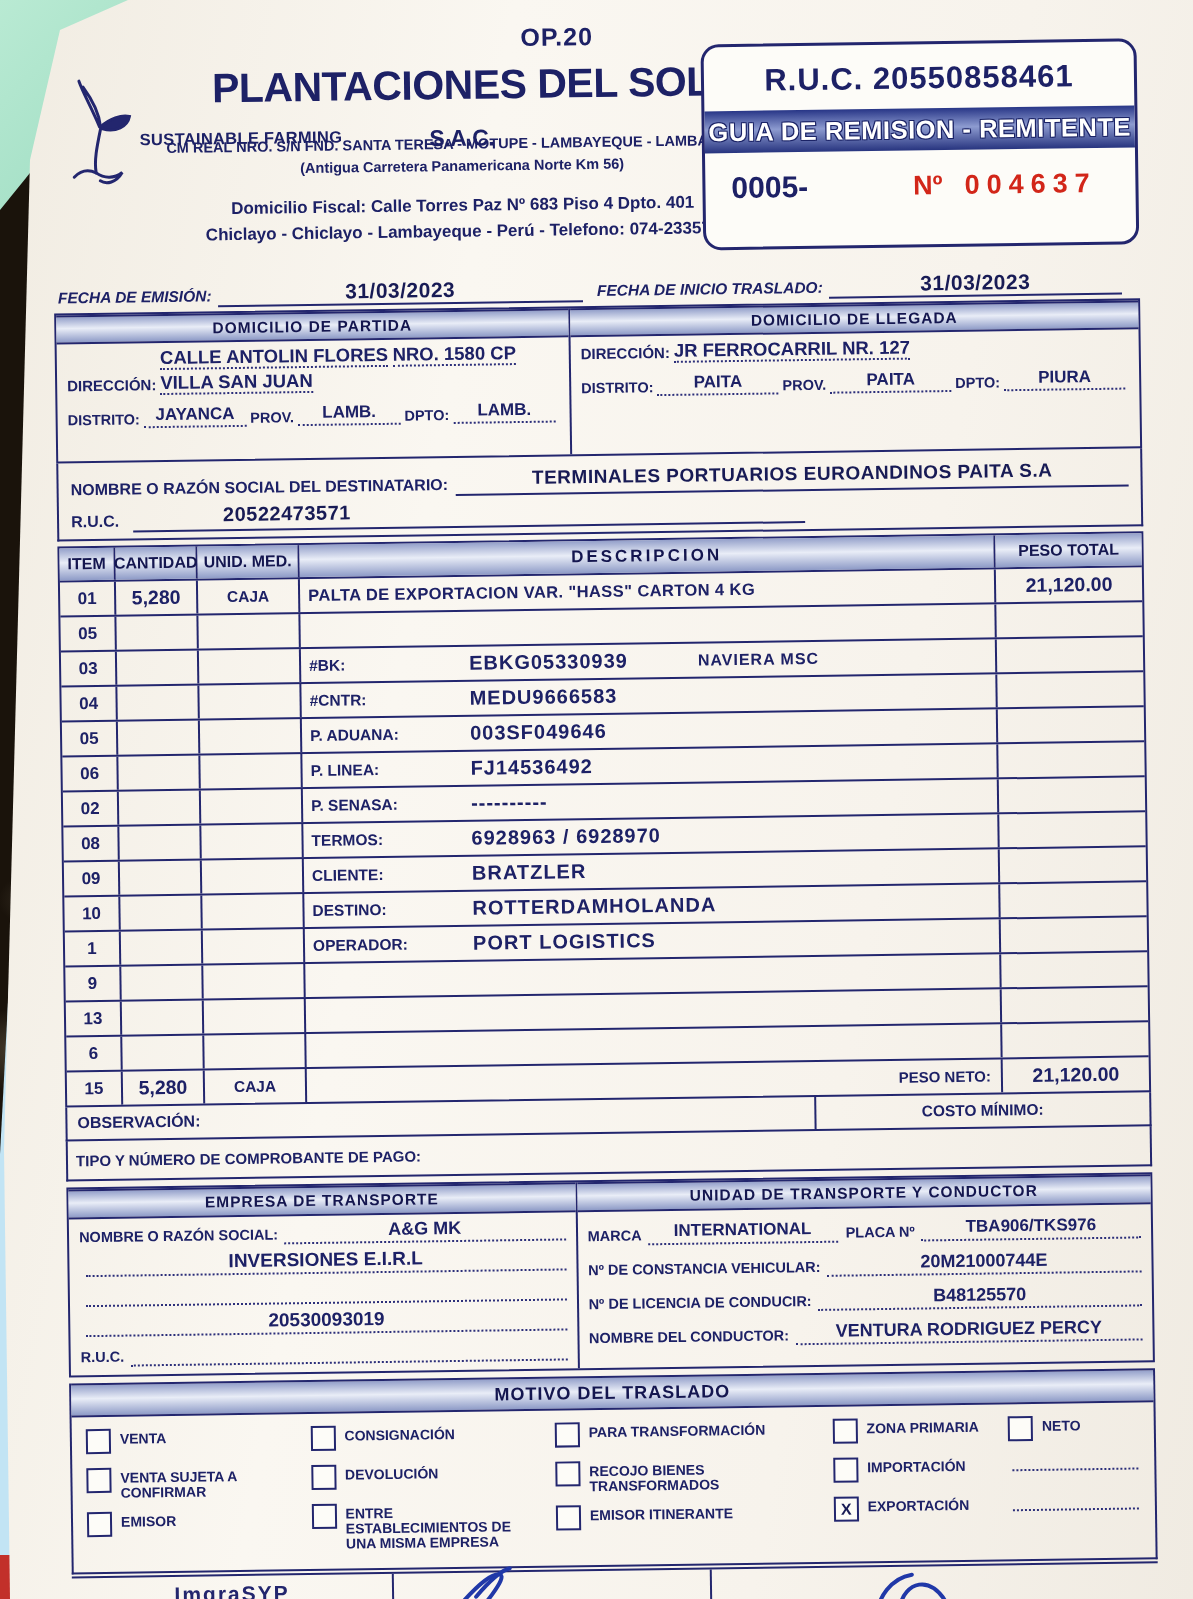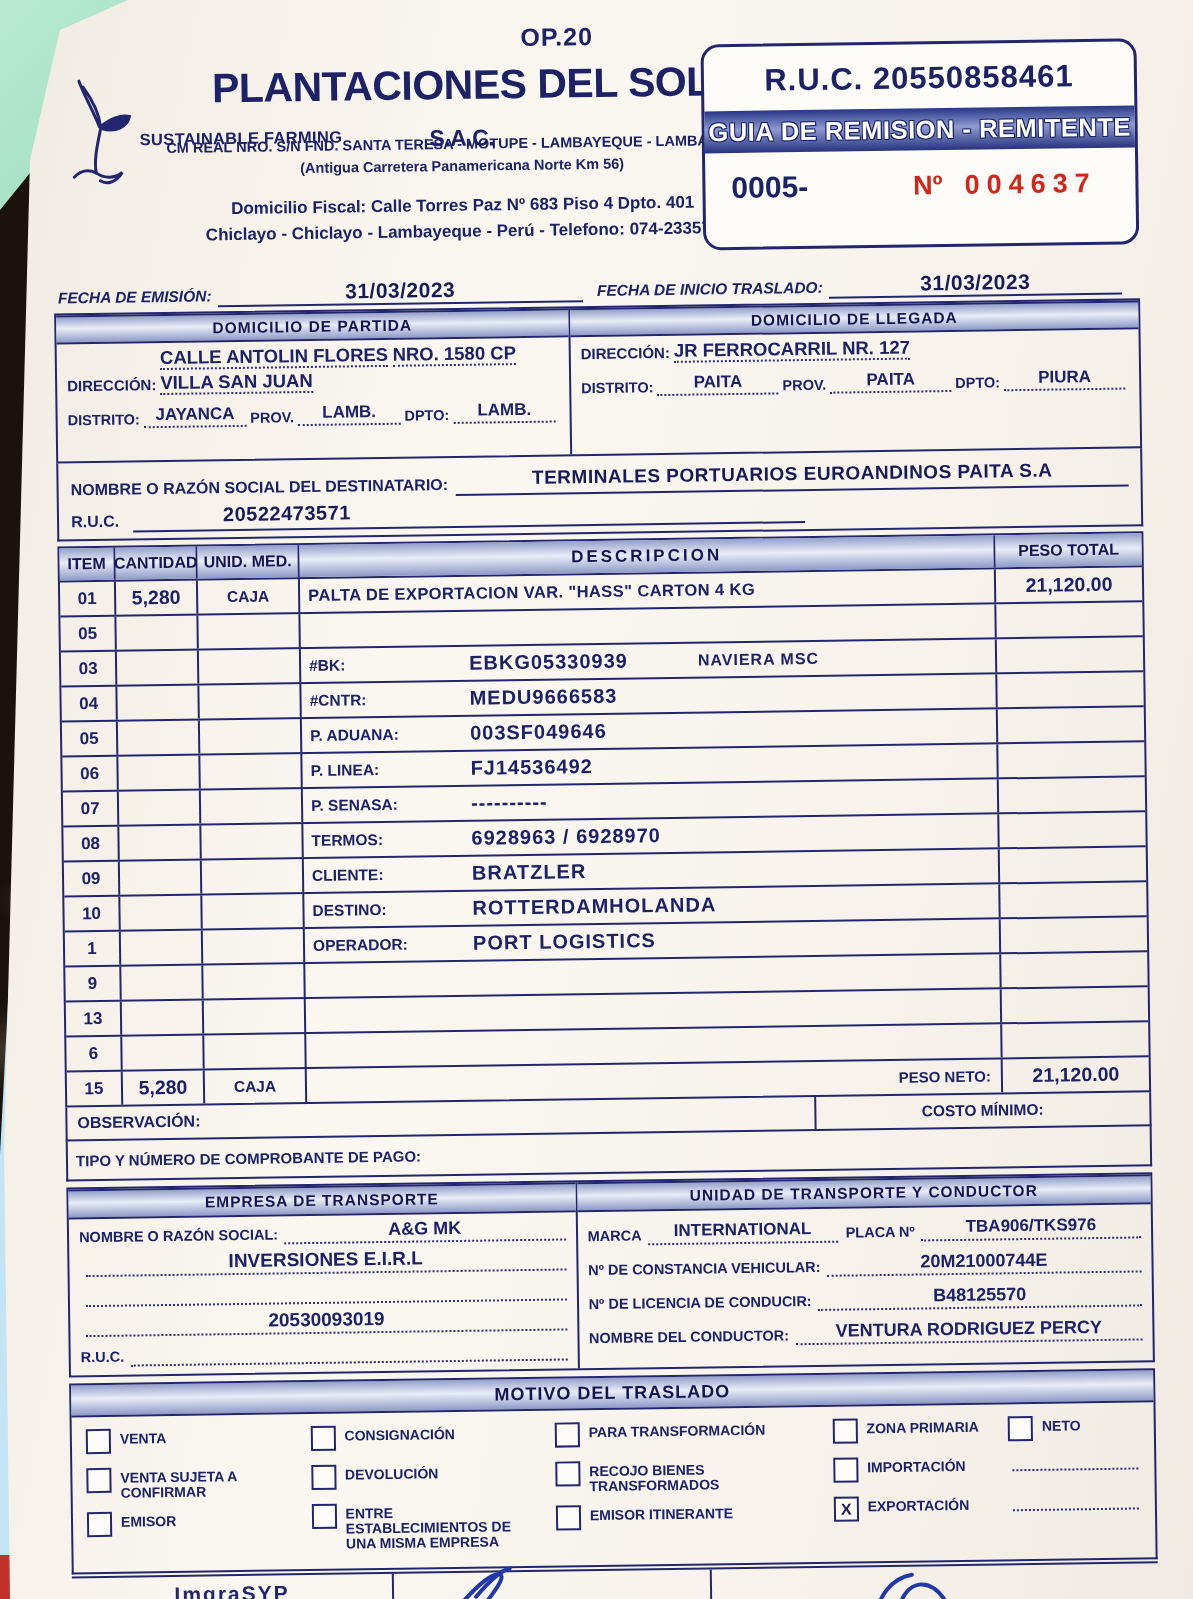--- a/index.html
+++ b/index.html
@@ -303,21 +303,21 @@
       <div class="c-item">06</div>
       <div class="c-cant"></div>
         <div class="c-unid"></div>
       <div class="c-desc">
         <span class="dlabel">P. LINEA:</span>
         <span class="dvalue">FJ14536492</span>
       </div>
       <div class="c-peso"></div>
     </div>
     <div class="trow">
-      <div class="c-item">07</div>
+      <div class="c-item">02</div>
       <div class="c-cant"></div>
         <div class="c-unid"></div>
       <div class="c-desc">
         <span class="dlabel">P. SENASA:</span>
         <span class="dvalue">----------</span>
       </div>
       <div class="c-peso"></div>
     </div>
     <div class="trow">
       <div class="c-item">08</div>

